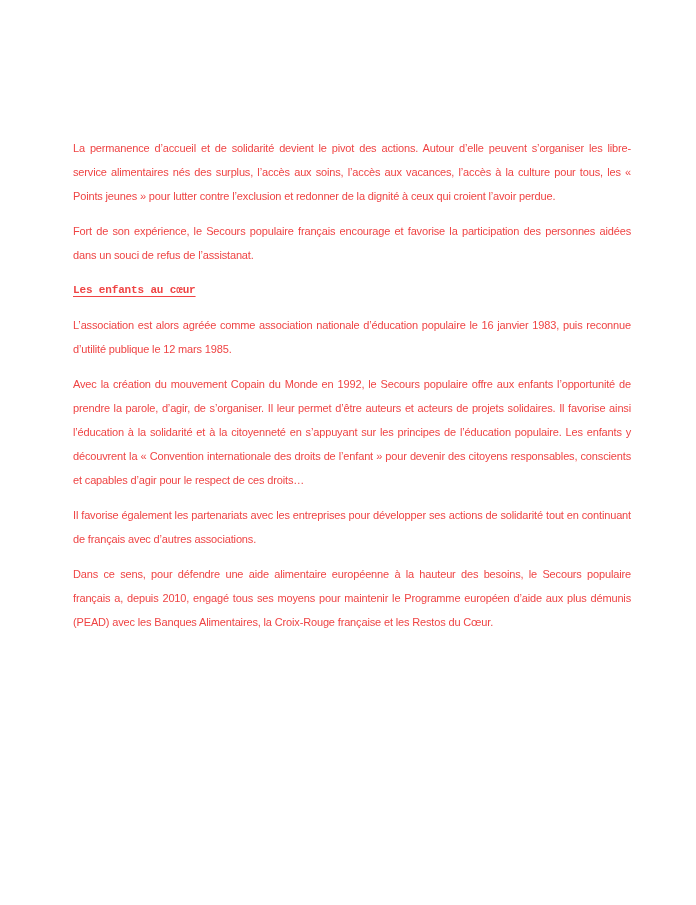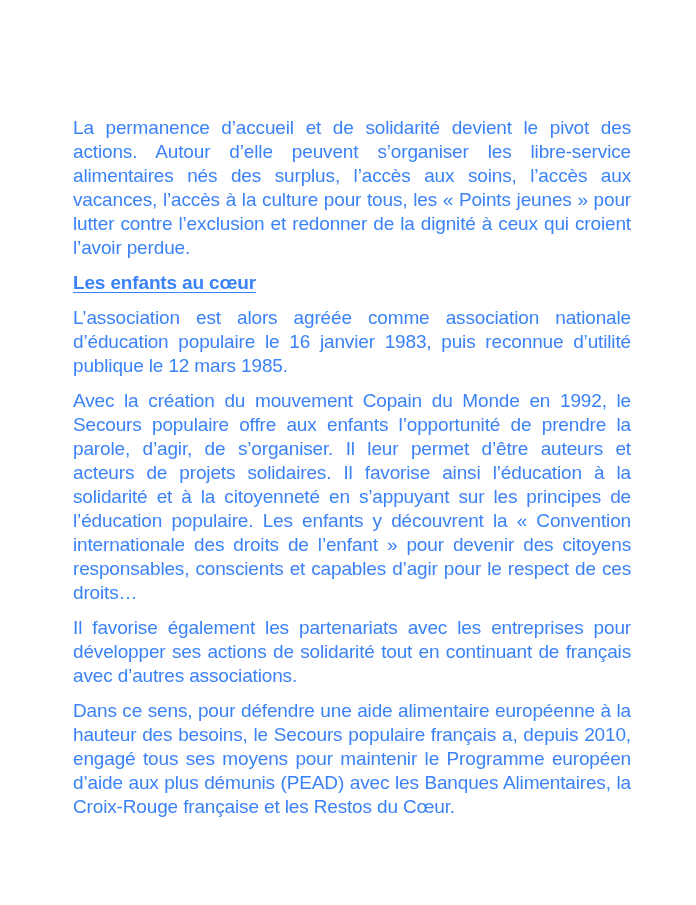--- a/index.html
+++ b/index.html
@@ -9,42 +9,44 @@
     }
     body {
       width: 696px;
       height: 905px;
       position: relative;
       overflow: hidden;
     }
     .page {
       position: absolute;
       left: 73px;
-      top: 116px;
+      top: 136px;
       width: 558px;
       font-family: "Liberation Sans", sans-serif;
-      font-size: 19px;
+      font-size: 11px;
       line-height: 24px;
-      color: #3b82f6;
+      color: #ef4444;
       letter-spacing: -0.15px;
     }
     .para {
       margin: 0 0 11px 0;
       text-align: justify;
     }
     .heading {
       margin: 0 0 11px 0;
       font-weight: bold;
       text-decoration: underline;
       text-underline-offset: 3px;
+      font-family: Liberation Mono, monospace;
     }
   </style>
 </head>
 <body>
 
 <div class="page">
   <p class="para">La permanence d’accueil et de solidarité devient le pivot des actions. Autour d’elle peuvent s’organiser les libre-service alimentaires nés des surplus, l’accès aux soins, l’accès aux vacances, l’accès à la culture pour tous, les « Points jeunes » pour lutter contre l’exclusion et redonner de la dignité à ceux qui croient l’avoir perdue.</p>
+  <p class="para">Fort de son expérience, le Secours populaire français encourage et favorise la participation des personnes aidées dans un souci de refus de l’assistanat.</p>
   <p class="heading">Les enfants au cœur</p>
   <p class="para">L’association est alors agréée comme association nationale d’éducation populaire le 16 janvier 1983, puis reconnue d’utilité publique le 12 mars 1985.</p>
   <p class="para">Avec la création du mouvement Copain du Monde en 1992, le Secours populaire offre aux enfants l’opportunité de prendre la parole, d’agir, de s’organiser. Il leur permet d’être auteurs et acteurs de projets solidaires. Il favorise ainsi l’éducation à la solidarité et à la citoyenneté en s’appuyant sur les principes de l’éducation populaire. Les enfants y découvrent la « Convention internationale des droits de l’enfant » pour devenir des citoyens responsables, conscients et capables d’agir pour le respect de ces droits…</p>
   <p class="para">Il favorise également les partenariats avec les entreprises pour développer ses actions de solidarité tout en continuant de français avec d’autres associations.</p>
   <p class="para">Dans ce sens, pour défendre une aide alimentaire européenne à la hauteur des besoins, le Secours populaire français a, depuis 2010, engagé tous ses moyens pour maintenir le Programme européen d’aide aux plus démunis (PEAD) avec les Banques Alimentaires, la Croix-Rouge française et les Restos du Cœur.</p>
 </div>
 
 </body></html>

